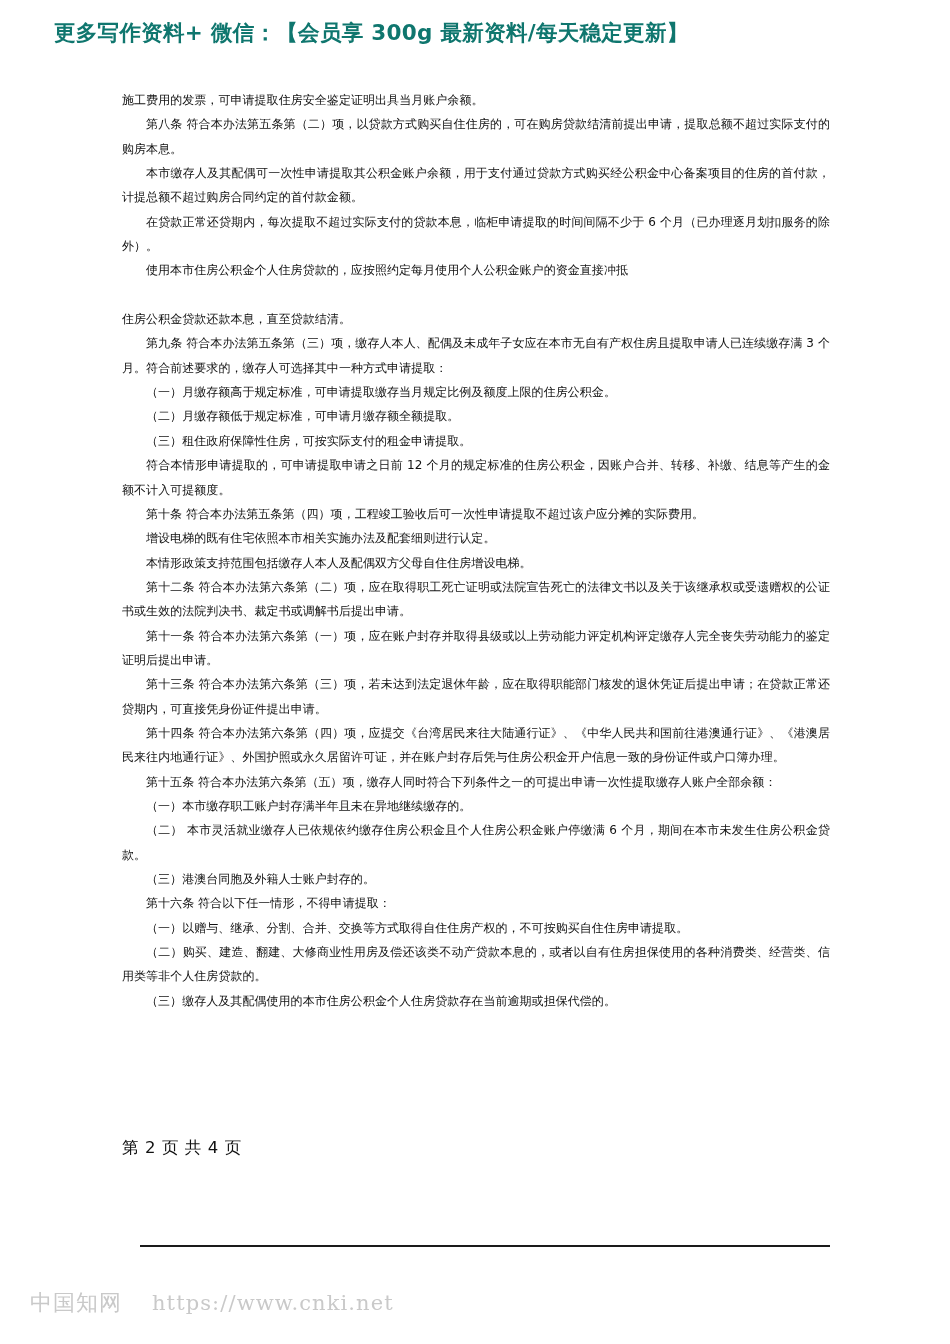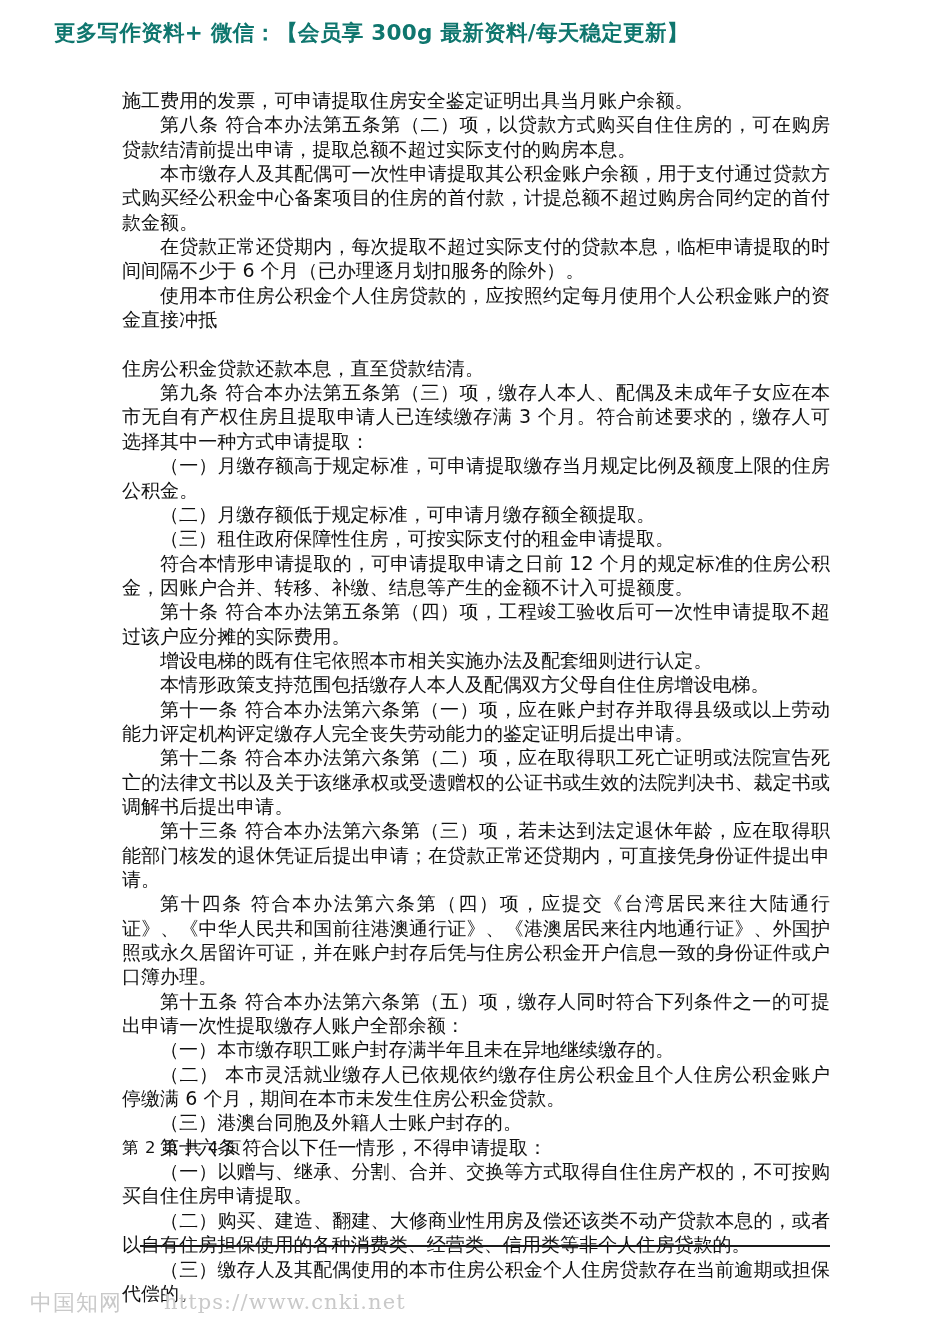--- a/index.html
+++ b/index.html
@@ -42,21 +42,21 @@
   }
 
   
   .doc-body {
     position: absolute;
     left: 122px;
     top: 88px;
     width: 708px;
   }
   .para {
-    font-size: 19px;
+    font-size: 12px;
     line-height: 24.35px;
     color: #111111;
     text-align: justify;
     text-justify: inter-ideograph;
     margin: 0;
     letter-spacing: 0.05px;
     word-break: break-all;
   }
   .para.indent-1 { text-indent: 2em; }
   .para.indent-0 { text-indent: 0; }
@@ -82,22 +82,22 @@
     top: 1245px;
     width: 690px;
     height: 2px;
     background: #1a1a1a;
   }
   .watermark {
     position: absolute;
     left: 30px;
     top: 1292px;
     display: flex;
-    align-items: flex-start;
-    gap: 42px;
+    align-items: flex-end;
+    gap: 30px;
     color: #c9c9c9;
     user-select: none;
   }
   .watermark-name {
     font-family: "DejaVu Serif", "Liberation Serif", serif;
     font-size: 22px;
     letter-spacing: 1px;
     line-height: 1;
   }
   .watermark-url {
@@ -124,22 +124,22 @@
       <p class="para indent-1">使用本市住房公积金个人住房贷款的，应按照约定每月使用个人公积金账户的资金直接冲抵</p>
       <p class="para indent-0 gap-before">住房公积金贷款还款本息，直至贷款结清。</p>
       <p class="para indent-1">第九条 符合本办法第五条第（三）项，缴存人本人、配偶及未成年子女应在本市无自有产权住房且提取申请人已连续缴存满 3 个月。符合前述要求的，缴存人可选择其中一种方式申请提取：</p>
       <p class="para indent-1">（一）月缴存额高于规定标准，可申请提取缴存当月规定比例及额度上限的住房公积金。</p>
       <p class="para indent-1">（二）月缴存额低于规定标准，可申请月缴存额全额提取。</p>
       <p class="para indent-1">（三）租住政府保障性住房，可按实际支付的租金申请提取。</p>
       <p class="para indent-1">符合本情形申请提取的，可申请提取申请之日前 12 个月的规定标准的住房公积金，因账户合并、转移、补缴、结息等产生的金额不计入可提额度。</p>
       <p class="para indent-1">第十条 符合本办法第五条第（四）项，工程竣工验收后可一次性申请提取不超过该户应分摊的实际费用。</p>
       <p class="para indent-1">增设电梯的既有住宅依照本市相关实施办法及配套细则进行认定。</p>
       <p class="para indent-1">本情形政策支持范围包括缴存人本人及配偶双方父母自住住房增设电梯。</p>
+      <p class="para indent-1">第十二条 符合本办法第六条第（二）项，应在取得职工死亡证明或法院宣告死亡的法律文书以及关于该继承权或受遗赠权的公证书或生效的法院判决书、裁定书或调解书后提出申请。</p>
       <p class="para indent-1">第十一条 符合本办法第六条第（一）项，应在账户封存并取得县级或以上劳动能力评定机构评定缴存人完全丧失劳动能力的鉴定证明后提出申请。</p>
-      <p class="para indent-1">第十二条 符合本办法第六条第（二）项，应在取得职工死亡证明或法院宣告死亡的法律文书以及关于该继承权或受遗赠权的公证书或生效的法院判决书、裁定书或调解书后提出申请。</p>
       <p class="para indent-1">第十三条 符合本办法第六条第（三）项，若未达到法定退休年龄，应在取得职能部门核发的退休凭证后提出申请；在贷款正常还贷期内，可直接凭身份证件提出申请。</p>
       <p class="para indent-1">第十四条 符合本办法第六条第（四）项，应提交《台湾居民来往大陆通行证》、《中华人民共和国前往港澳通行证》、《港澳居民来往内地通行证》、外国护照或永久居留许可证，并在账户封存后凭与住房公积金开户信息一致的身份证件或户口簿办理。</p>
       <p class="para indent-1">第十五条 符合本办法第六条第（五）项，缴存人同时符合下列条件之一的可提出申请一次性提取缴存人账户全部余额：</p>
       <p class="para indent-1">（一）本市缴存职工账户封存满半年且未在异地继续缴存的。</p>
       <p class="para indent-1">（二） 本市灵活就业缴存人已依规依约缴存住房公积金且个人住房公积金账户停缴满 6 个月，期间在本市未发生住房公积金贷款。</p>
       <p class="para indent-1">（三）港澳台同胞及外籍人士账户封存的。</p>
       <p class="para indent-1">第十六条 符合以下任一情形，不得申请提取：</p>
       <p class="para indent-1">（一）以赠与、继承、分割、合并、交换等方式取得自住住房产权的，不可按购买自住住房申请提取。</p>
       <p class="para indent-1">（二）购买、建造、翻建、大修商业性用房及偿还该类不动产贷款本息的，或者以自有住房担保使用的各种消费类、经营类、信用类等非个人住房贷款的。</p>
       <p class="para indent-1">（三）缴存人及其配偶使用的本市住房公积金个人住房贷款存在当前逾期或担保代偿的。</p>

